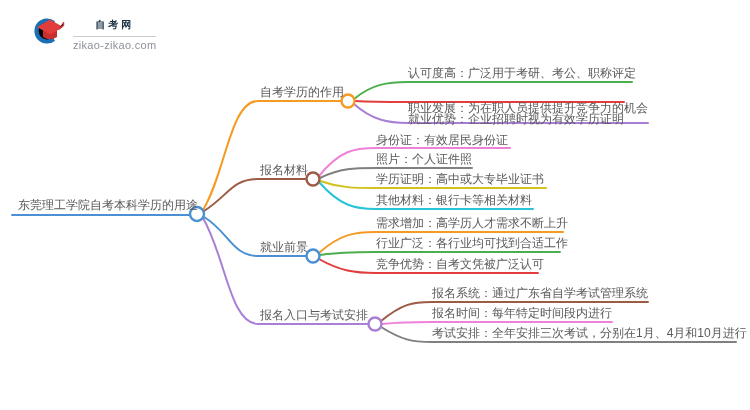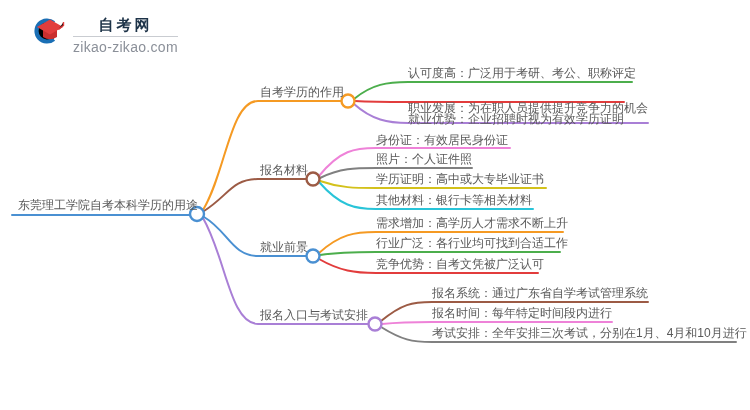--- a/index.html
+++ b/index.html
@@ -10,23 +10,23 @@
   .edges{position:absolute;left:0;top:0;}
   .edges path{fill:none;stroke-width:2;stroke-linecap:round;}
   .edges circle{fill:#ffffff;stroke-width:2.4;}
   .node-label{
     position:absolute;white-space:nowrap;color:#595959;
     font-size:12px;line-height:16px;cursor:default;
   }
   .root-label{font-size:12px;}
   .logo{position:absolute;left:34px;top:16px;display:flex;align-items:flex-start;gap:7px;}
   .logo-text{display:flex;flex-direction:column;}
-  .logo-title{font-size:15px;font-weight:bold;color:#1d3348;letter-spacing:3px;text-align:center;line-height:18px;}
+  .logo-title{font-size:10px;font-weight:bold;color:#1d3348;letter-spacing:3px;text-align:center;line-height:18px;}
   .logo-divider{height:1px;background:#c9ccd1;margin:2px 0 2px;}
-  .logo-domain{font-size:14px;color:#8b9099;text-align:left;letter-spacing:.3px;}
+  .logo-domain{font-size:11px;color:#8b9099;text-align:left;letter-spacing:.3px;}
 </style>
 </head>
 <body>
 
 <div id="canvas">
 
   <div class="logo">
     <svg class="logo-icon" width="32" height="30" viewBox="0 0 32 30">
       <path d="M19.75,6.96 A10.5,10.5 0 1 0 19.75,23.04" stroke-width="4.2" stroke="#1a6fb5"></path>
       <path d="M9,14 L9,21 Q16,25.5 23,21 L23,14 Z" fill="#c92f2f"></path>

